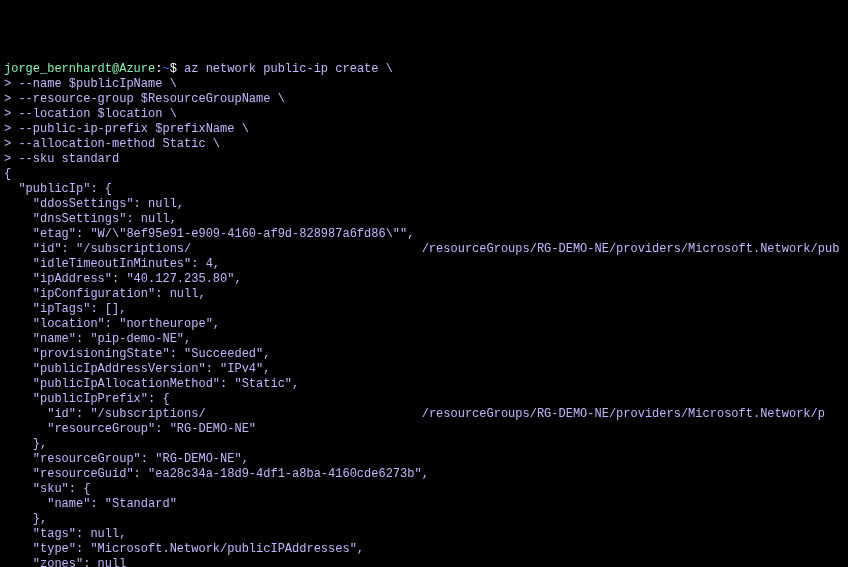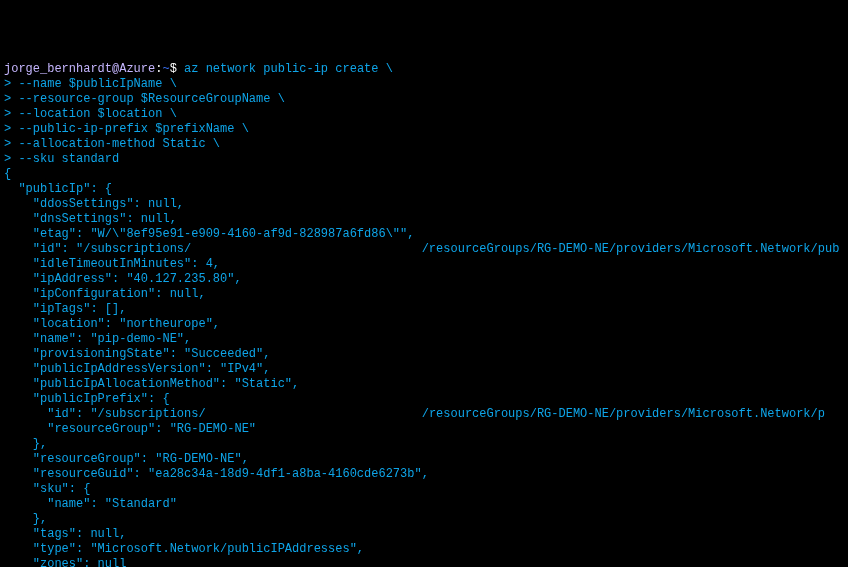--- a/index.html
+++ b/index.html
@@ -9,22 +9,22 @@
       font-family: "Courier New", Courier, monospace;
       font-size: 12px;
       line-height: 15px;
       color: #fff;
       white-space: pre;
       overflow: hidden;
       width: 848px;
       height: 567px;
       box-sizing: border-box;
     }
-    .green { color: #c4b5fd; }
-    .yellow { color: #0ea5e9; }
+    .green { color: #86efac; }
+    .yellow { color: #c4b5fd; }
     .white { color: #ffffff; }
     .blue { color: #3a6ff0; }
   </style>
 </head>
 <body>
 
 
 
 <div><span class="green">jorge_bernhardt@Azure</span><span class="white">:</span><span class="blue">~</span><span class="white">$ </span><span class="yellow">az network public-ip create \</span>
 <span class="yellow">&gt; --name $publicIpName \</span>

